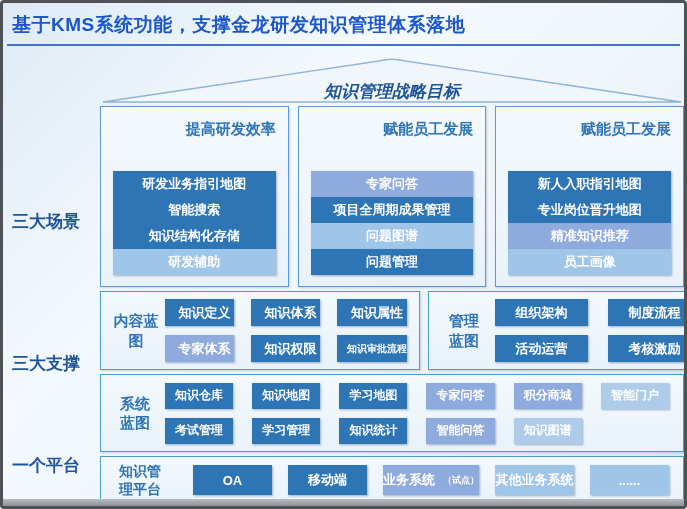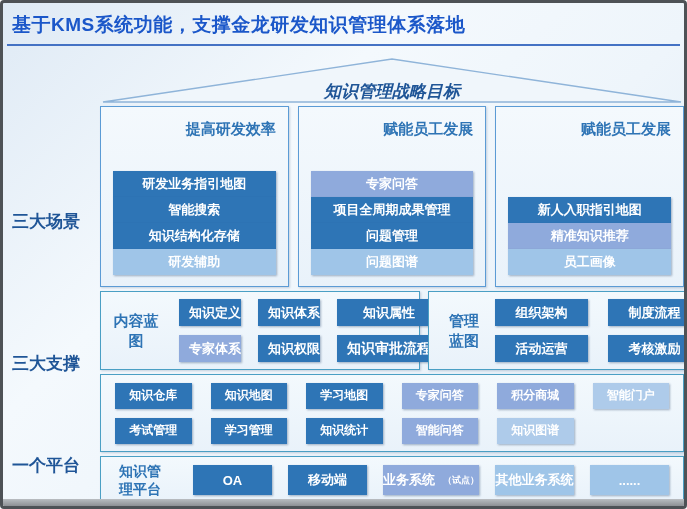--- a/index.html
+++ b/index.html
@@ -28,29 +28,29 @@
   .column-header{text-align:right;font-size:15px;font-weight:bold;color:#2e74b5;margin:4px 0 5px;}
   .column-body{flex:1;display:flex;flex-direction:column;justify-content:flex-end;}
 
   .btn{display:flex;align-items:center;justify-content:center;color:#fff;font-weight:bold;font-size:13px;
     box-shadow:1px 1px 2px rgba(40,70,110,.4);white-space:nowrap;}
   .column .btn{height:26px;}
   .btn.dark{background:#2e75b6;}
   .btn.mid{background:#8faadc;}
   .btn.light{background:#9fc5e8;}
   .btn.lighter{background:#aecbea;}
-  .btn.small{font-size:14px;}
+  .btn.small{font-size:10px;}
   .btn .suffix{font-size:9px;font-weight:bold;margin-left:8px;}
 
   .section{position:absolute;box-sizing:border-box;border:1px solid #4a9fc4;background:linear-gradient(#f3f9fd,#e9f2fa);
     box-shadow:1px 1px 2px rgba(60,90,130,.25);display:flex;align-items:center;}
   .section-label{font-size:15px;font-weight:bold;color:#2e74b5;text-align:center;line-height:1.3;flex:0 0 auto;}
 
   #content-bp{left:97px;top:288px;width:320px;height:79px;padding:10px 12px;}
-  #content-bp .section-label{width:46px;margin-right:20px;}
+  #content-bp .section-label{width:46px;margin-right:6px;}
   #content-bp .grid{flex:1;display:grid;grid-template-columns:repeat(3,1fr);column-gap:17px;row-gap:9px;}
   #content-bp .btn{height:27px;padding-left:10px;}
 
   #management-bp{left:425px;top:288px;width:288px;height:79px;padding:14px 14px;}
   #management-bp .section-label{width:42px;margin-right:10px;}
   #management-bp .grid{flex:1;display:grid;grid-template-columns:repeat(2,1fr);column-gap:20px;row-gap:9px;}
   #management-bp .btn{height:27px;}
 
   #system-bp{left:97px;top:371px;width:584px;height:78px;padding:9px 14px;}
   #system-bp .section-label{width:40px;margin-right:10px;}
@@ -89,28 +89,29 @@
         <div class="btn dark">智能搜索</div>
         <div class="btn dark">知识结构化存储</div>
         <div class="btn light">研发辅助</div>
       </div>
     </div>
     <div class="column">
       <div class="column-header">赋能员工发展</div>
       <div class="column-body">
         <div class="btn mid">专家问答</div>
         <div class="btn dark">项目全周期成果管理</div>
+        <div class="btn light">问题图谱</div>
         <div class="btn dark">问题管理</div>
-        <div class="btn light">问题图谱</div>
       </div>
     </div>
     <div class="column">
       <div class="column-header">赋能员工发展</div>
       <div class="column-body">
         <div class="btn dark">新人入职指引地图</div>
+        <div class="btn dark">专业岗位晋升地图</div>
         <div class="btn mid">精准知识推荐</div>
         <div class="btn light">员工画像</div>
       </div>
     </div>
   </div>
 
   <div class="section" id="content-bp">
     <div class="section-label">内容蓝图</div>
     <div class="grid">
       <div class="btn dark">知识定义</div>
@@ -126,20 +127,21 @@
     <div class="section-label">管理蓝图</div>
     <div class="grid">
       <div class="btn dark">组织架构</div>
       <div class="btn dark">制度流程</div>
       <div class="btn dark">活动运营</div>
       <div class="btn dark">考核激励</div>
     </div>
   </div>
 
   <div class="section" id="system-bp">
+    <div class="section-label">系统蓝图</div>
     <div class="grid">
       <div class="btn dark">知识仓库</div>
       <div class="btn dark">知识地图</div>
       <div class="btn dark">学习地图</div>
       <div class="btn mid">专家问答</div>
       <div class="btn mid">积分商城</div>
       <div class="btn lighter">智能门户</div>
       <div class="btn dark">考试管理</div>
       <div class="btn dark">学习管理</div>
       <div class="btn dark">知识统计</div>

